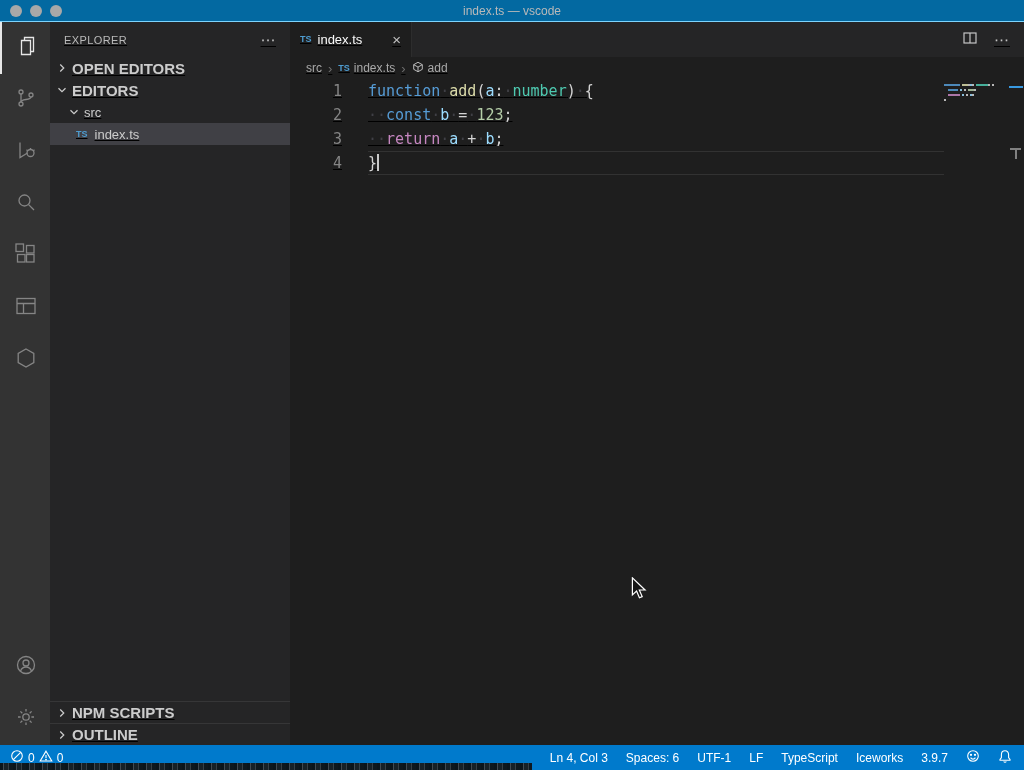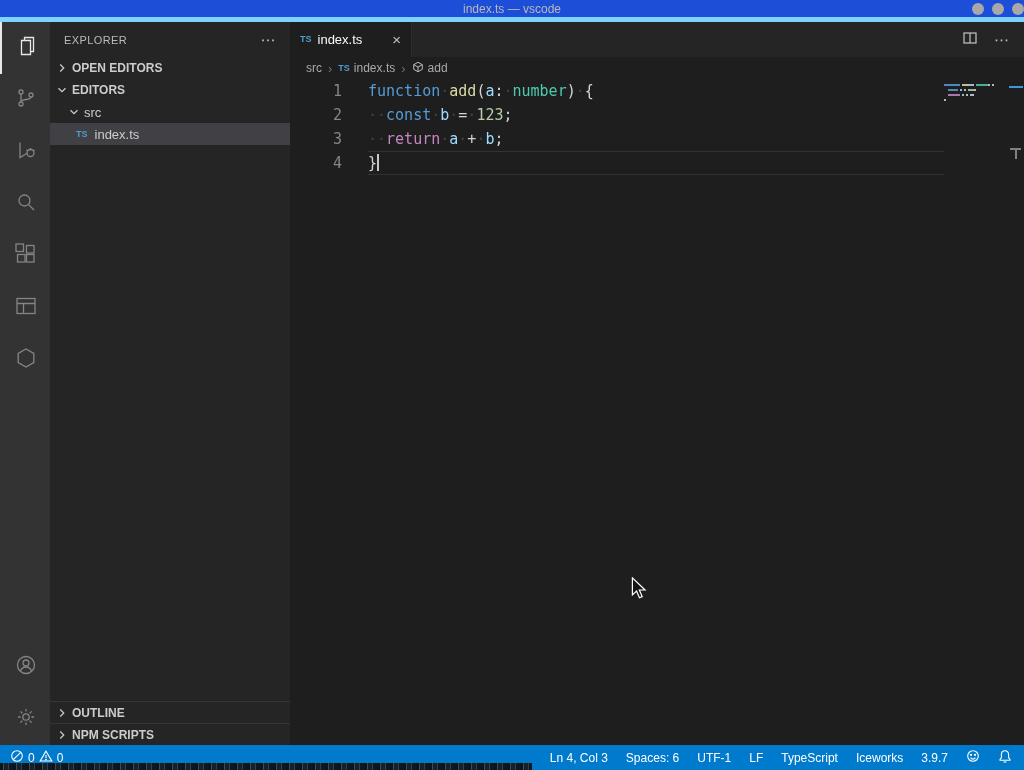--- a/index.html
+++ b/index.html
@@ -4,46 +4,46 @@
 <style>
   * { box-sizing: border-box; }
   html,body { margin:0; padding:0; }
   body {
     width:1024px; height:770px; overflow:hidden; position:relative;
     background:#1e1e1e; font-family:"Liberation Sans", sans-serif;
     -webkit-user-select:none; user-select:none;
   }
 
   
-  .titlebar { height:22px; background:#1d4ed8; border-bottom:5px solid #7dd3fc;
-    display:flex; align-items:center; position:relative;justify-content:flex-end; }
+  .titlebar { height:22px; background:#0369a1; border-bottom:1px solid #7dd3fc;
+    display:flex; align-items:center; position:relative; }
   .lights { display:flex; gap:8px; padding-left:10px; z-index:2; }
   .light { width:12px; height:12px; border-radius:50%; background:#a8a8a8; }
   .win-title { position:absolute; left:0; right:0; text-align:center;
     color:#b9b9b9; font-size:12px; }
 
   
-  .main { display:flex; height:723px; }
+  .main { display:flex; height:723px;text-decoration:underline; }
 
   
   .activitybar { width:50px; background:#333333; display:flex; flex-direction:column; }
   .ab-item { height:52px; display:flex; align-items:center; justify-content:center;
     color:#858585; border-left:2px solid transparent; }
   .ab-item.active { color:#e7e7e7; border-left-color:#e7e7e7; }
   .ab-item svg { width:24px; height:24px; stroke:currentColor; fill:none; stroke-width:1.3; }
   .ab-spacer { flex:1; }
 
   
   .sidebar { width:240px; background:#252526; color:#cccccc; display:flex;
     flex-direction:column; font-size:13px; }
   .sb-header { height:35px; display:flex; align-items:center; padding:0 14px;
     font-size:11px; color:#bbbbbb; letter-spacing:.4px; }
   .sb-more { margin-left:auto; color:#c5c5c5; font-size:15px; cursor:default; }
   .sb-section { height:22px; display:flex; align-items:center; gap:2px;
-    font-size:12px; font-weight:700; color:#cccccc; padding-left:4px; }
+    font-size:15px; font-weight:700; color:#cccccc; padding-left:4px; }
   .sb-section.bordered { border-top:1px solid rgba(255,255,255,.08); }
   .chev { width:16px; height:16px; flex:none; display:flex; align-items:center; justify-content:center; }
   .chev svg { width:14px; height:14px; stroke:#cccccc; fill:none; stroke-width:1.4; }
   .tree-row { height:22px; display:flex; align-items:center; }
   .tree-row.folder-row { padding-left:16px; gap:2px; }
   .tree-row.file-row { padding-left:26px; gap:7px; background:#404045; }
   .ts-badge { color:#4e9cd0; font-weight:700; font-size:9px; line-height:1; }
   .sb-spacer { flex:1; }
 
   
@@ -211,29 +211,29 @@
     </div>
 
     <div class="sb-spacer"></div>
 
     <div class="sb-section bordered">
       <span class="chev">
           <svg viewBox="0 0 16 16">
             <path d="M6 4l4 4-4 4"></path>
           </svg>
         </span>
+      <span>NPM SCRIPTS</span>
+    </div>
+    <div class="sb-section bordered">
+      <span class="chev">
+          <svg viewBox="0 0 16 16">
+            <path d="M6 4l4 4-4 4"></path>
+          </svg>
+        </span>
       <span>OUTLINE</span>
-    </div>
-    <div class="sb-section bordered">
-      <span class="chev">
-          <svg viewBox="0 0 16 16">
-            <path d="M6 4l4 4-4 4"></path>
-          </svg>
-        </span>
-      <span>NPM SCRIPTS</span>
     </div>
   </div>
 
   <div class="editor">
     <div class="tabbar">
       <div class="tab">
         <span class="ts-badge">TS</span>
         <span>index.ts</span>
         <span class="tab-close">×</span>
       </div>

